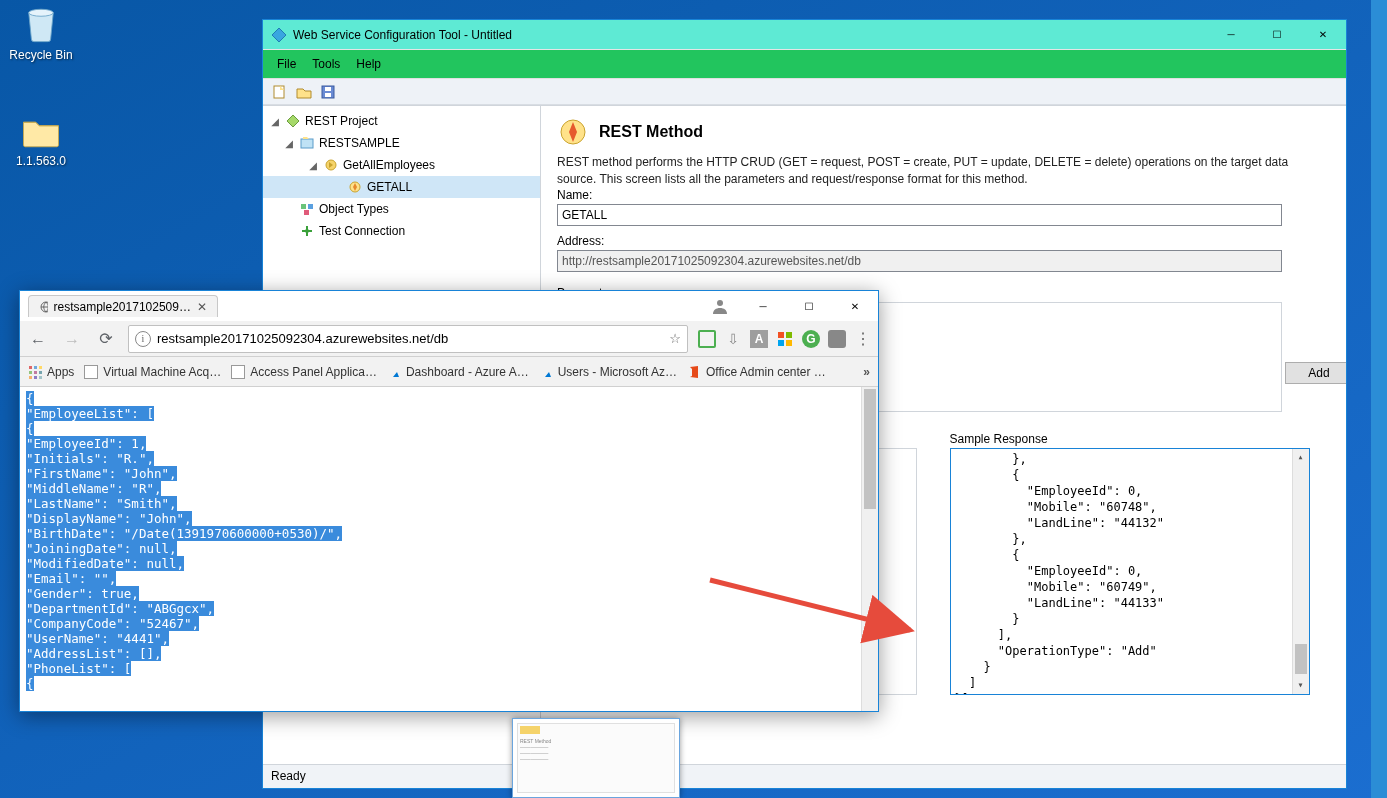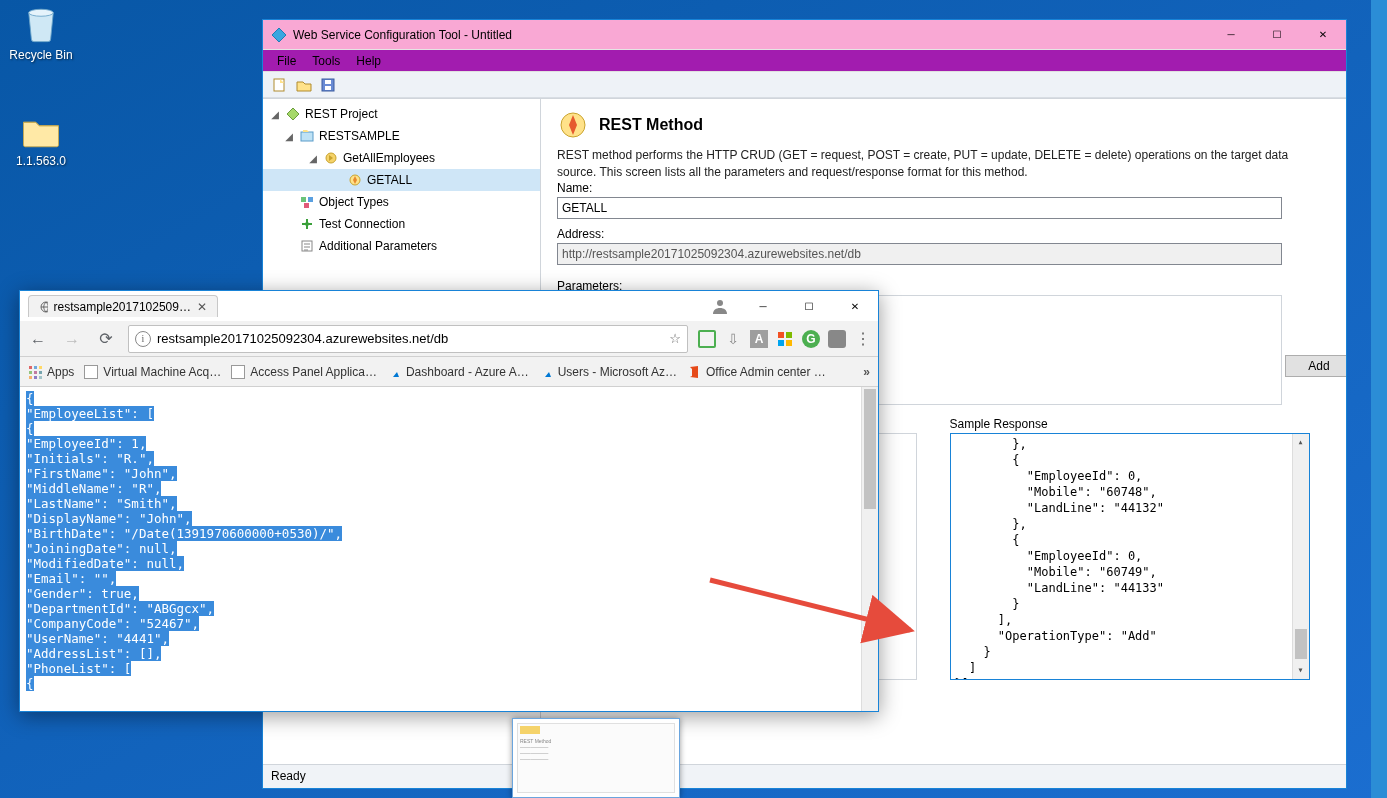--- a/index.html
+++ b/index.html
@@ -13,28 +13,28 @@
     overflow: hidden;
   }
   
   
   .desktop-icon { position:absolute; text-align:center; color:#fff; text-shadow:1px 1px 2px rgba(0,0,0,.6); width:74px;}
   .desktop-icon .ic { display:block; margin:0 auto 2px; }
   .desktop-icon .lbl { font-size:12px; }
   
   
   .window { position:absolute; background:#fff; border:1px solid #1883d7; display:flex; flex-direction:column; }
-  .titlebar { height:30px; background:#f9a8d4; display:flex; align-items:center; padding-left:8px; border-bottom:1px solid #e5e5e5;}
+  .titlebar { height:30px; background:#5eead4; display:flex; align-items:center; padding-left:8px; border-bottom:1px solid #e5e5e5;}
   .titlebar .app-icon { margin-right:6px; }
   .titlebar .title { flex:1; font-size:12px; color:#000; }
   .titlebar .winbtns { display:flex; }
   .winbtn { width:46px; height:30px; display:flex; align-items:center; justify-content:center; font-family: "Segoe MDL2 Assets", sans-serif; font-size:10px; }
   
   
-  .menubar { height:22px; background:#a21caf; display:flex; align-items:center; padding-left:6px; border-bottom:1px solid #e0e0e0;}
+  .menubar { height:29px; background:#22c55e; display:flex; align-items:center; padding-left:6px; border-bottom:1px solid #e0e0e0;}
   .menubar span { padding:2px 8px; font-size:12px; }
   .toolbar { height:26px; background:#eef2f7; display:flex; align-items:center; gap:6px; padding-left:8px; border-bottom:1px solid #d8dde3;}
   .toolbar .tbtn { width:18px; height:18px; display:flex; align-items:center; justify-content:center; }
   .app-body { flex:1; display:flex; border-top:1px solid #d0d5db; overflow:hidden;}
   .sidebar { width:278px; background:#fff; border-right:1px solid #d0d5db; padding:4px 0; }
   .tree-node { display:flex; align-items:center; gap:4px; height:22px; font-size:12px; padding-left:6px; color:#000;}
   .tree-node .arrow { width:12px; text-align:center; color:#666; font-size:10px;}
   .tree-node.selected { background:#cfe6f7; }
   .tree-indent-1 { padding-left:20px; }
   .tree-indent-2 { padding-left:44px; }
@@ -45,21 +45,21 @@
   .rm-header { display:flex; align-items:center; gap:10px; margin-bottom:6px;}
   .rm-header h2 { font-size:16px; font-weight:bold; }
   .desc { font-size:12px; color:#222; line-height:1.4;}
   .field-label { font-size:12px; margin-bottom:2px; display:block;}
   .text-input { width:725px; height:22px; border:1px solid #828790; padding:2px 4px; font-size:12px; margin-bottom:8px; background:#fff;}
   .text-input.ro { background:#f0f0f0; color:#555;}
   .param-table { width:725px; height:110px; border:1px solid #d0d5db; margin-bottom:4px;}
   .sidebuttons { position:absolute; display:flex; flex-direction:row; gap:2px;}
   .sidebtn { width:68px; height:22px; border:1px solid #adadad; background:#e1e1e1; font-size:12px;}
   
-  .resp-block { display:flex; gap:12px; margin-top:12px;}
+  .resp-block { display:flex; gap:12px; margin-top:20px;}
   .resp-col { flex:1;}
   .resp-box { width:360px; height:247px; border:1px solid #1883d7; overflow:auto; font-family:Consolas,monospace; font-size:12px; padding:2px 4px; white-space:pre; position:relative; line-height:16px;}
   .resp-box .scroll { position:absolute; right:0; top:0; bottom:0; width:17px; background:#f0f0f0; border-left:1px solid #ddd;}
   .resp-box .scroll .up, .resp-box .scroll .dn { height:17px; text-align:center; font-size:10px; color:#555;}
   .resp-box .scroll .thumb { position:absolute; left:2px; right:2px; top:20px; height:40px; background:#c2c2c2;}
   
   .statusbar { height:24px; background:#f0f3f7; border-top:1px solid #d0d5db; padding:4px 8px; font-size:12px;}
   
   
   .browser { position:absolute; background:#fff; border:1px solid #1883d7; display:flex; flex-direction:column; box-shadow:0 4px 20px rgba(0,0,0,.4);}
@@ -203,30 +203,20 @@
         </div>
       <div class="tree-node tree-indent-1">
           <span class="arrow"></span>
           <span class="icon-sm">
             <svg width="14" height="14">
               <path d="M2 7h10M7 2v10" stroke="#3aa03a" stroke-width="2"></path>
               <circle cx="7" cy="7" r="2" fill="#3aa03a"></circle>
             </svg>
           </span>
           <span>Test Connection</span>
-        </div>
-      <div class="tree-node tree-indent-1">
-          <span class="arrow"></span>
-          <span class="icon-sm">
-            <svg width="14" height="14">
-              <rect x="2" y="2" width="10" height="10" fill="#fff" stroke="#888"></rect>
-              <path d="M4 5h6M4 8h6M4 11h4" stroke="#888"></path>
-            </svg>
-          </span>
-          <span>Additional Parameters</span>
         </div>
     </div>
 
     <div class="mainpane">
       <div class="rm-header">
         <svg width="32" height="32">
             <circle cx="16" cy="16" r="12" fill="#ffe28a" stroke="#c9a32e"></circle>
             <path d="M16 6l4 10-4 10-4-10z" fill="#e65a2e"></path>
           </svg>
         <h2>REST Method</h2>

